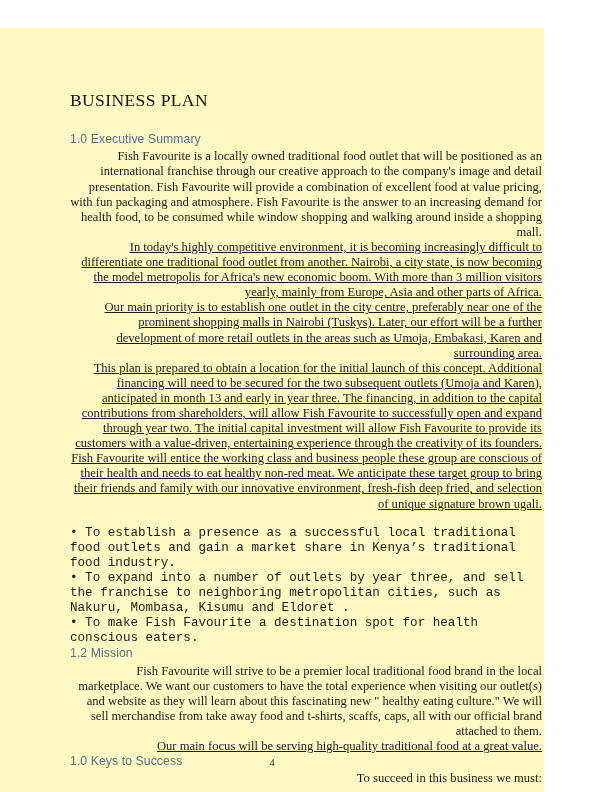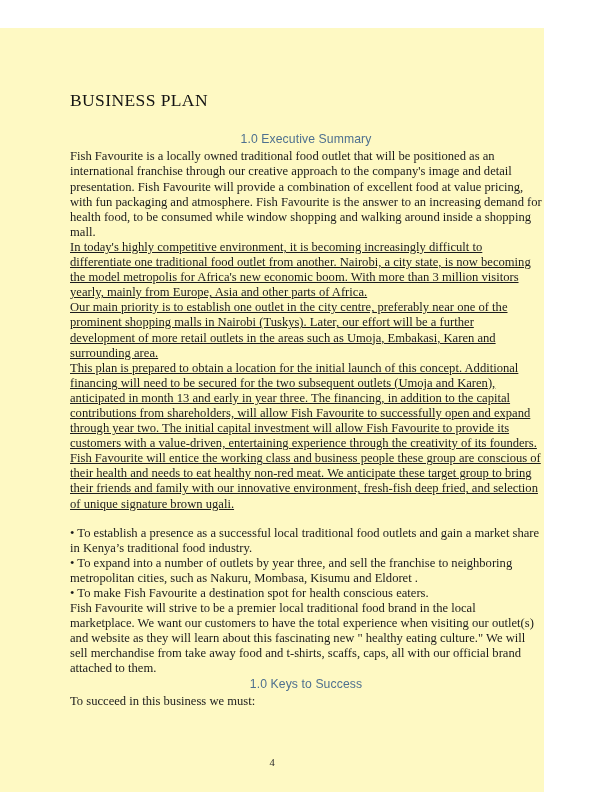--- a/index.html
+++ b/index.html
@@ -33,38 +33,38 @@
     line-height: 1.15;
   }
   .section-heading {
     font-family: "Liberation Sans", "DejaVu Sans", sans-serif;
     font-size: 12.2px;
     font-weight: normal;
     color: #4e708f;
     margin: 0 0 2px 0;
     line-height: 1.25;
     letter-spacing: 0.1px;
-    text-align: center;
   }
   .para {
     font-size: 12.6px;
     line-height: 15.1px;
     margin: 0;
-    text-align: left;
+    text-align: right;
     color: #1b1b1b;
   }
   .para + .para {
     margin-top: 0;
     text-decoration: underline;
   }
   .bullet {
     font-size: 12.6px;
     line-height: 15.1px;
     margin: 0;
     color: #1b1b1b;
+    font-family: Liberation Mono, monospace;
   }
   .gap-after {
     margin-bottom: 14px;
   }
   .page-number {
     position: absolute;
     left: 0;
     right: 0;
     top: 729px;
     text-align: center;
@@ -88,22 +88,24 @@
     <p class="para">In today's highly competitive environment, it is becoming increasingly difficult to differentiate one traditional food outlet from another. Nairobi, a city state, is now becoming the model metropolis for Africa's new economic boom. With more than 3 million visitors yearly, mainly from Europe, Asia and other parts of Africa.</p>
     <p class="para">Our main priority is to establish one outlet in the city centre, preferably near one of the prominent shopping malls in Nairobi (Tuskys). Later, our effort will be a further development of more retail outlets in the areas such as Umoja, Embakasi, Karen and surrounding area.</p>
     <p class="para">This plan is prepared to obtain a location for the initial launch of this concept. Additional financing will need to be secured for the two subsequent outlets (Umoja and Karen), anticipated in month 13 and early in year three. The financing, in addition to the capital contributions from shareholders, will allow Fish Favourite to successfully open and expand through year two. The initial capital investment will allow Fish Favourite to provide its customers with a value-driven, entertaining experience through the creativity of its founders.</p>
     <p class="para gap-after">Fish Favourite will entice the working class and business people these group are conscious of their health and needs to eat healthy non-red meat. We anticipate these target group to bring their friends and family with our innovative environment, fresh-fish deep fried, and selection of unique signature brown ugali.</p>
 
 
     <p class="bullet">• To establish a presence as a successful local traditional food outlets and gain a market share in Kenya’s traditional food industry.</p>
     <p class="bullet">• To expand into a number of outlets by year three, and sell the franchise to neighboring metropolitan cities, such as Nakuru, Mombasa, Kisumu and Eldoret .</p>
     <p class="bullet">• To make Fish Favourite a destination spot for health conscious eaters.</p>
 
+    <h2 class="section-heading">1.2 Mission</h2>
 
     <p class="para">Fish Favourite will strive to be a premier local traditional food brand in the local marketplace. We want our customers to have the total experience when visiting our outlet(s) and website as they will learn about this fascinating new " healthy eating culture." We will sell merchandise from take away food and t-shirts, scaffs, caps, all with our official brand attached to them.</p>
+    <p class="para">Our main focus will be serving high-quality traditional food at a great value.</p>
 
     <h2 class="section-heading">1.0 Keys to Success</h2>
 
     <p class="para">To succeed in this business we must:</p>
 
   </div>
 
   <div class="page-number">4</div>
 
 </div>

